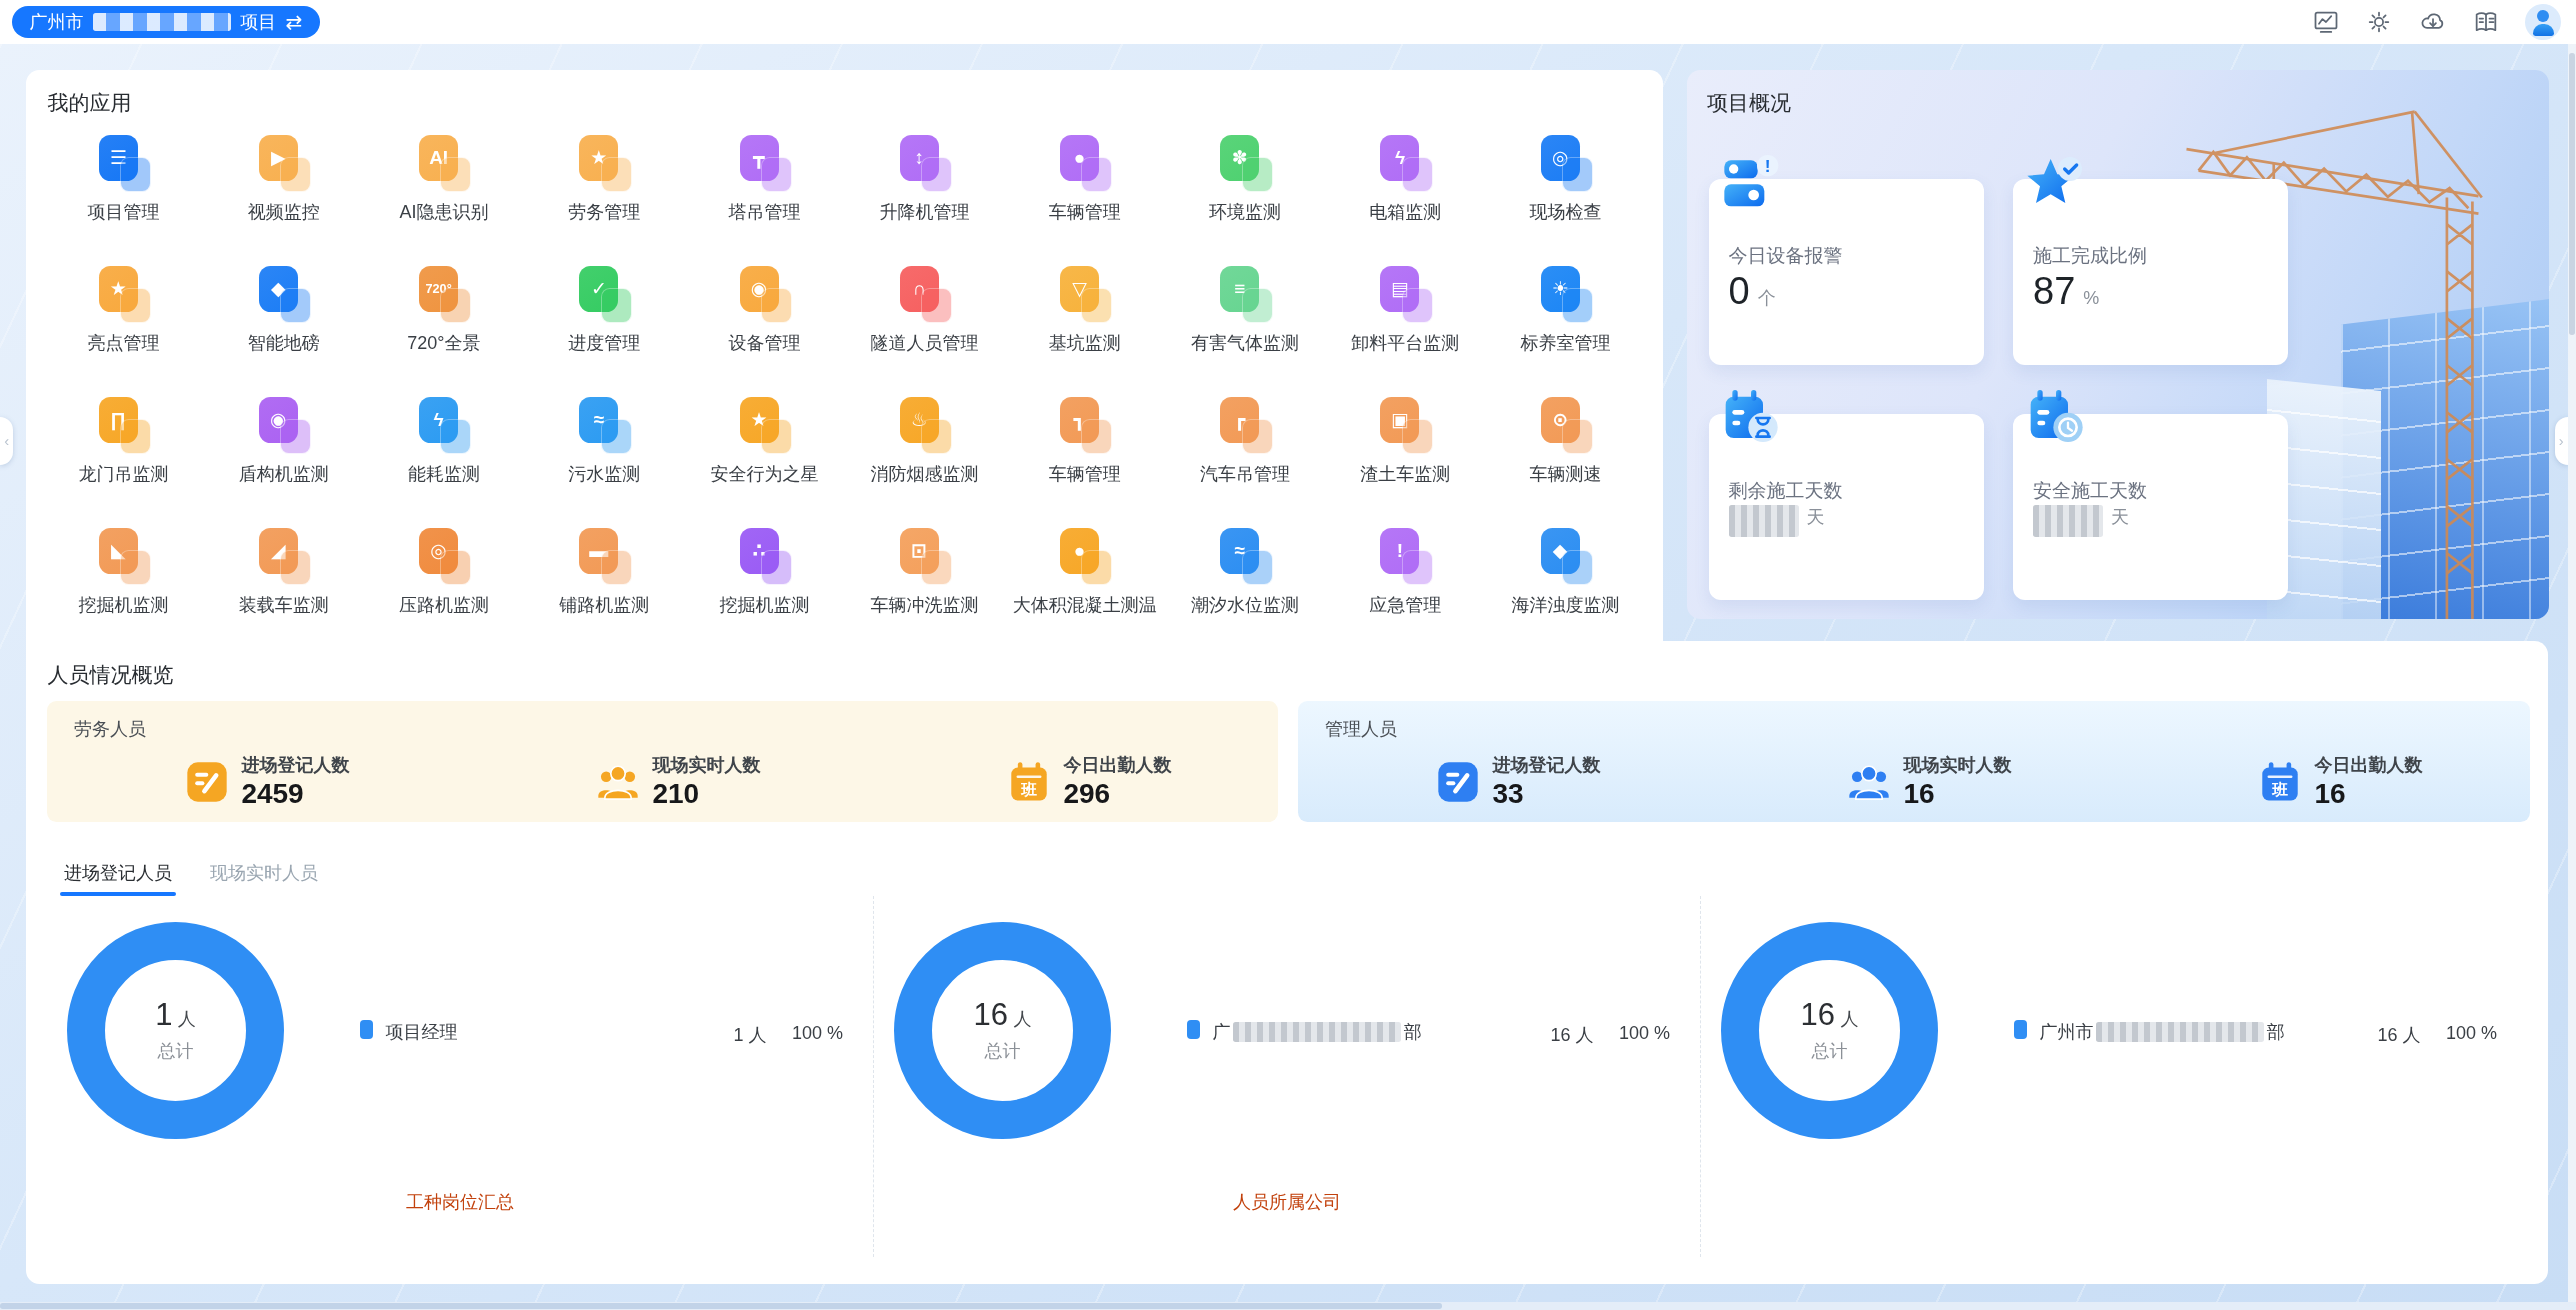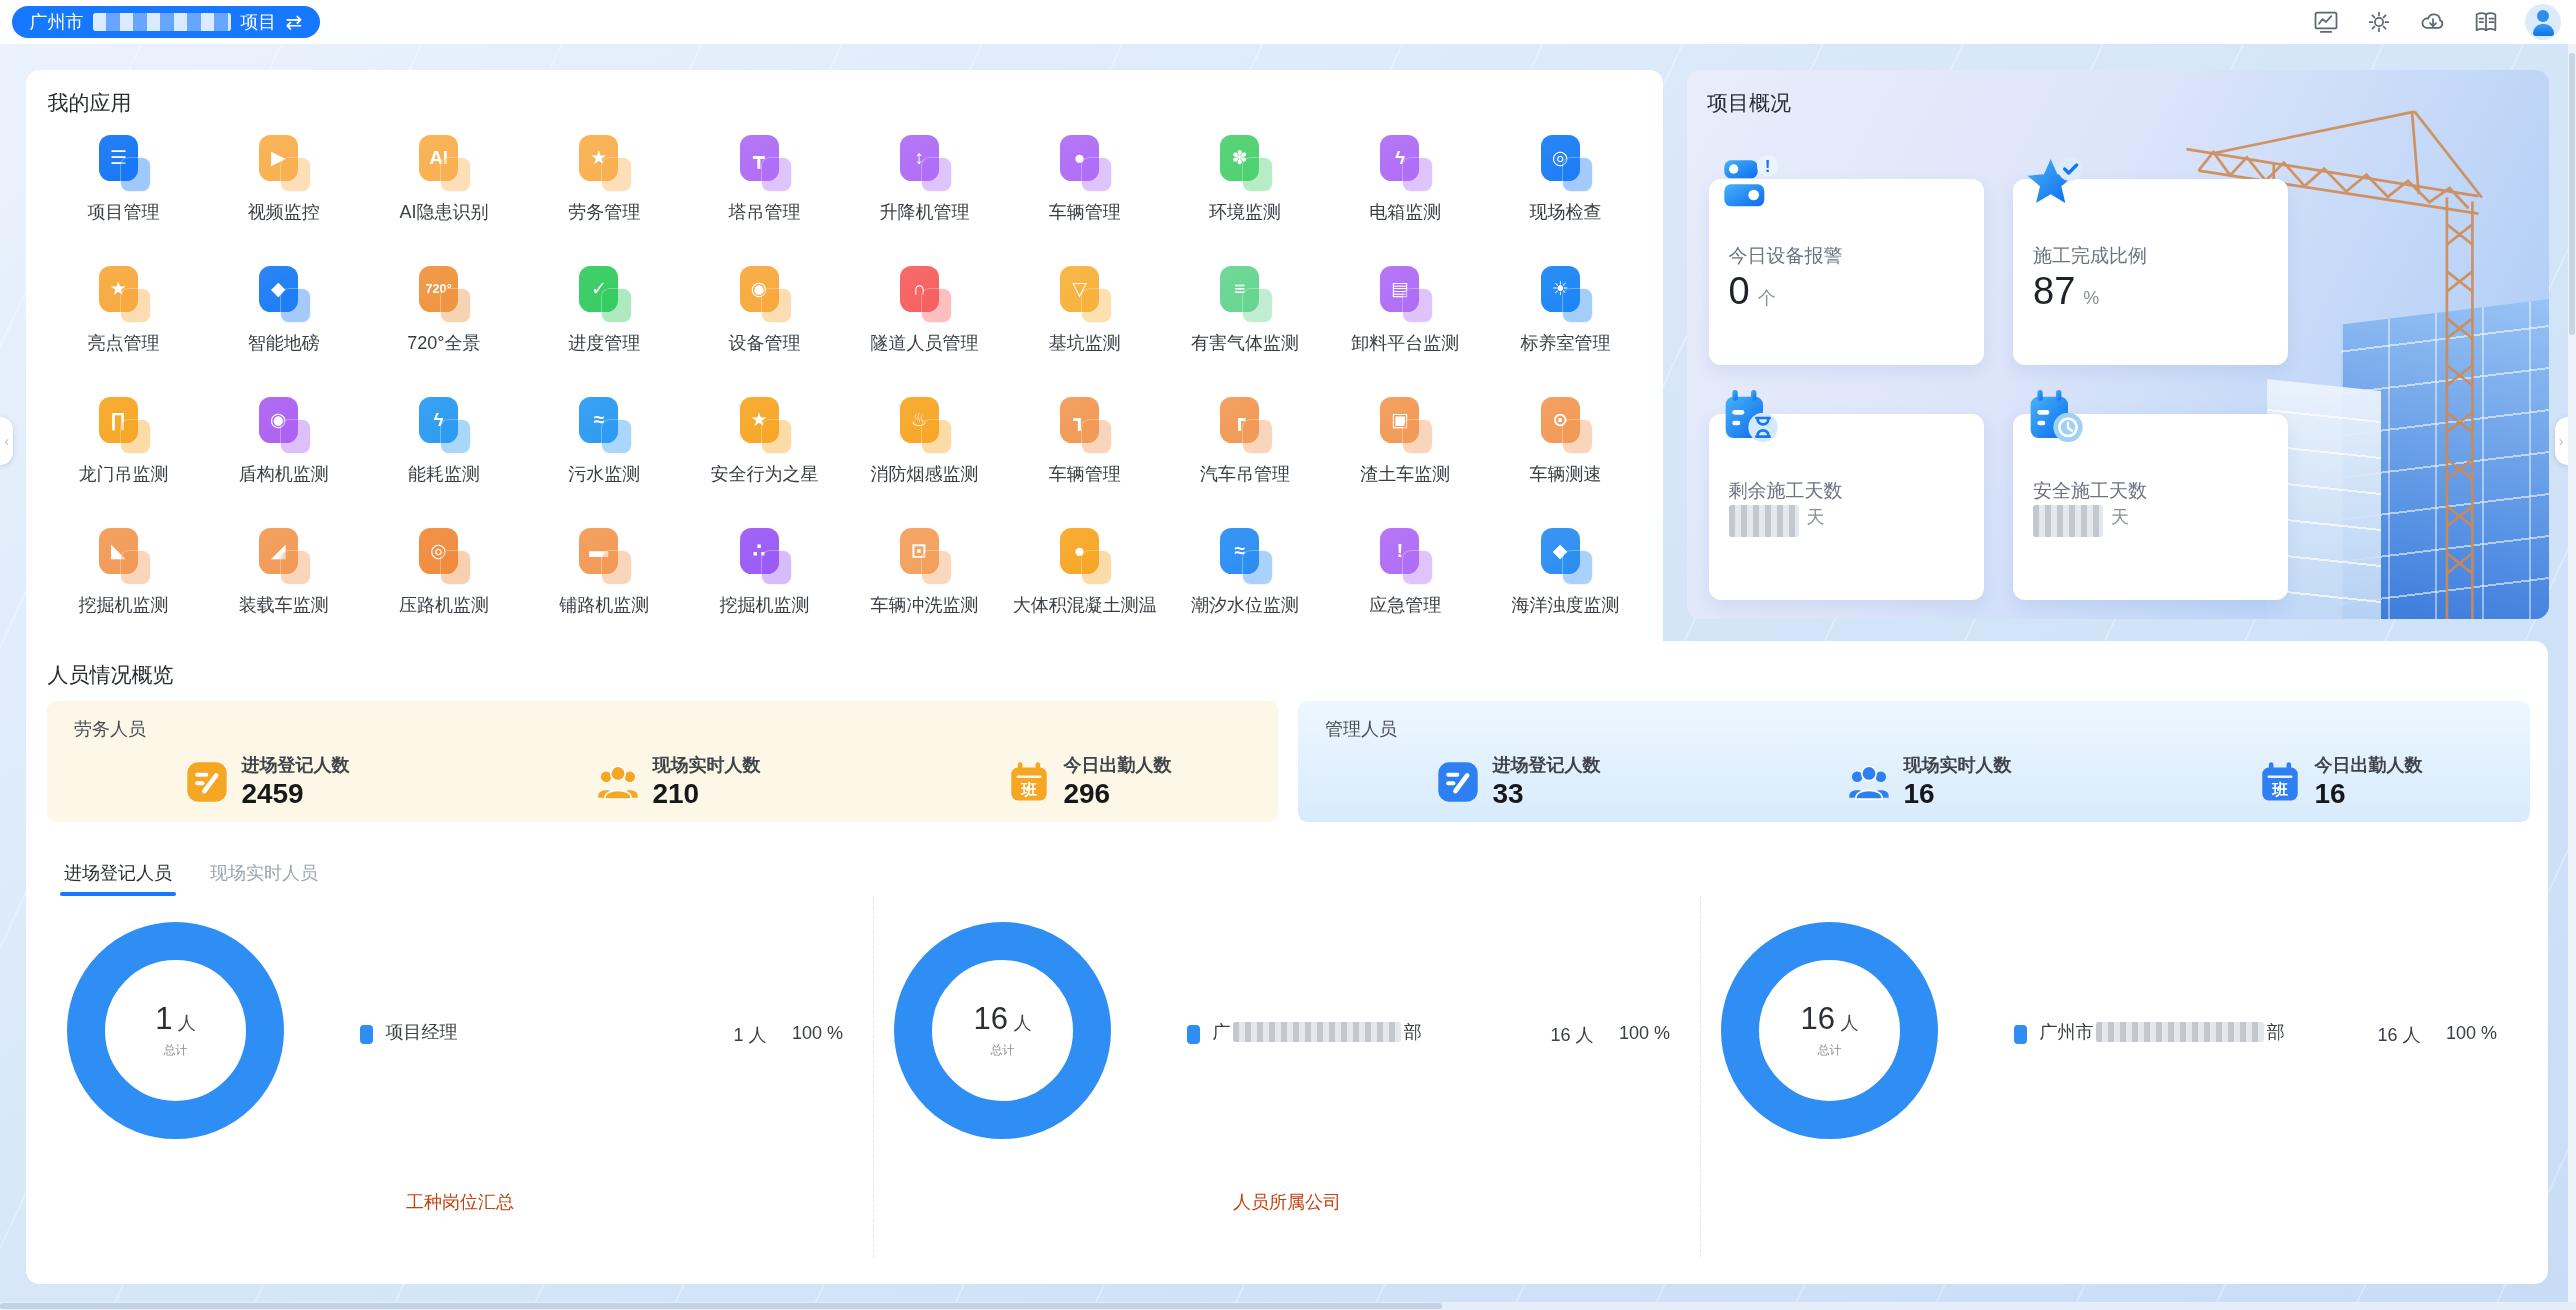--- a/index.html
+++ b/index.html
@@ -95,22 +95,22 @@
   .tab.active::after{content:"";position:absolute;left:-4px;right:-4px;bottom:0;height:4px;border-radius:2px;background:#1677ff;}
 
   #charts-row{position:absolute;left:21px;right:21px;top:255px;bottom:27px;display:flex;}
   .chart-panel{flex:1;position:relative;}
   .chart-panel:not(:last-child){border-right:1.3px dashed #dfe5ec;}
   .donut{position:absolute;left:20px;top:25.5px;width:217px;height:217px;border-radius:50%;
     border:38px solid #2f8ef4;box-sizing:border-box;display:flex;align-items:center;justify-content:center;}
   .donut-center{text-align:center;}
   .donut-num{font-size:31px;color:#2c2f33;}
   .donut-num .unit{font-size:18px;color:#44484d;margin-left:5.4px;}
-  .donut-sub{font-size:12px;color:#8b9097;margin-top:5.4px;}
-  .legend{position:absolute;left:265px;top:124px;display:flex;align-items:flex-end;padding-left:48px;}
+  .donut-sub{font-size:18px;color:#8b9097;margin-top:5.4px;}
+  .legend{position:absolute;left:265px;top:124px;display:flex;align-items:flex-start;padding-left:48px;}
   .legend-marker{width:13.4px;height:19px;border-radius:4px;background:#2f8ef4;margin-right:12px;flex:0 0 auto;}
   .legend-name{font-size:18px;color:#3a3f45;display:flex;align-items:center;gap:2.7px;}
   .legend-redact{width:168px;height:20px;}
   .legend-val{position:absolute;right:30px;top:127px;font-size:18px;color:#3a3f45;display:flex;gap:25.5px;}
   .caption{position:absolute;left:0;right:0;top:294px;text-align:center;font-size:18px;color:#c2410c;}
 
   
   .edge-handle{position:absolute;top:417px;width:13.4px;height:48px;background:#fff;z-index:20;
     box-shadow:0 1.3px 5.4px rgba(80,110,160,.25);display:flex;align-items:center;justify-content:center;
     color:#b9c3cf;font-size:14.8px;cursor:pointer;}

